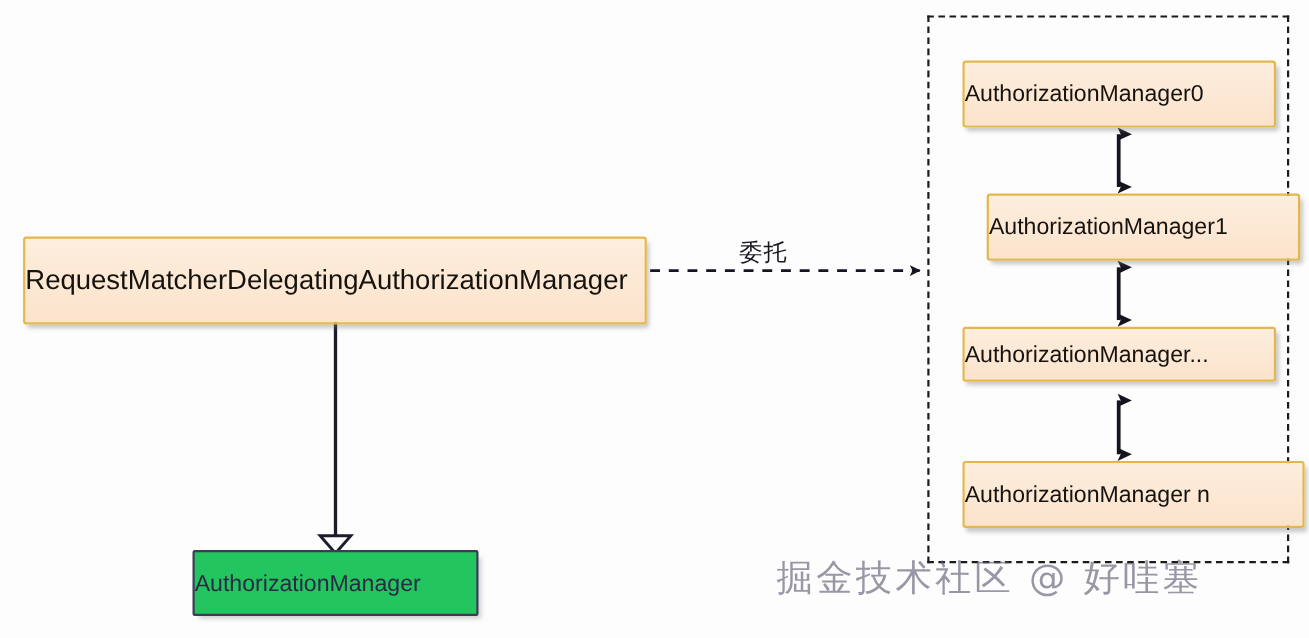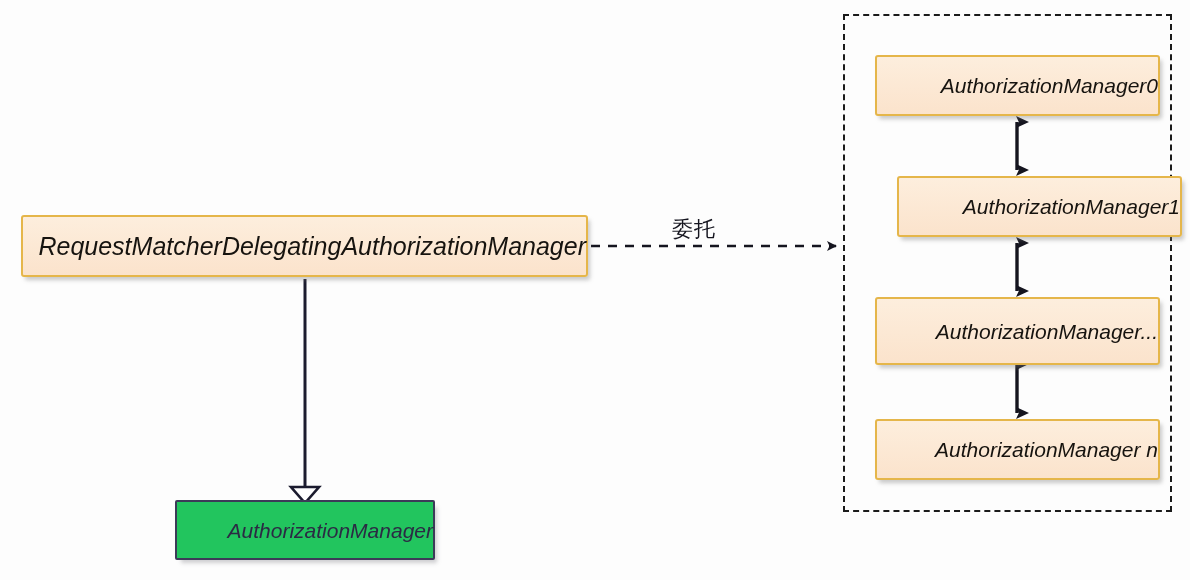--- a/index.html
+++ b/index.html
@@ -27,24 +27,23 @@
     box-sizing: border-box;
     background: transparent;
   }
 
   
   .node {
     position: absolute;
     box-sizing: border-box;
     display: flex;
     align-items: center;
-    justify-content: flex-end;
+    justify-content: flex-start;
     text-align: center;
     white-space: nowrap;
-    font-style: italic;
   }
   .node-label {
     display: block;
     line-height: 1;
   }
 
   
   .node.amber {
     background: linear-gradient(180deg, #fdeedd 0%, #fbe3cc 100%);
     border: 2px solid #e5b64a;
@@ -57,31 +56,31 @@
   .node.plain {
     background: #22c55e;
     border: 2px solid #3c3b58;
     border-radius: 2px;
     box-shadow: 4px 5px 4px -2px rgba(120,120,130,0.35);
     color: #2b2a44;
   }
 
   
   #node-rmdam {
-    left: 21px; top: 215px; width: 567px; height: 62px;
+    left: 21px; top: 215px; width: 567px; height: 80px;
     font-size: 25px;
   }
   #node-am-base {
     left: 175px; top: 500px; width: 260px; height: 60px;
     font-size: 21px;
   }
   #node-am0 { left: 875px; top: 55px;  width: 285px; height: 61px; font-size: 21px; }
   #node-am1 { left: 897px; top: 176px; width: 285px; height: 61px; font-size: 21px; }
-  #node-amx { left: 875px; top: 297px; width: 285px; height: 68px; font-size: 21px; }
-  #node-amn { left: 875px; top: 419px; width: 285px; height: 61px; font-size: 21px; }
+  #node-amx { left: 875px; top: 297px; width: 285px; height: 50px; font-size: 21px; }
+  #node-amn { left: 875px; top: 419px; width: 311px; height: 61px; font-size: 21px; }
 
   
   .svg-layer {
     position: absolute;
     left: 0; top: 0;
     width: 1190px;
     height: 580px;
     pointer-events: none;
   }
 
@@ -165,14 +164,15 @@
   <div id="node-am1" class="node amber">
     <span class="node-label">AuthorizationManager1</span>
   </div>
   <div id="node-amx" class="node amber">
     <span class="node-label">AuthorizationManager...</span>
   </div>
   <div id="node-amn" class="node amber">
     <span class="node-label">AuthorizationManager n</span>
   </div>
 
+  <div id="watermark">掘金技术社区 @ 好哇塞</div>
 
 </div>
 
 </body></html>

